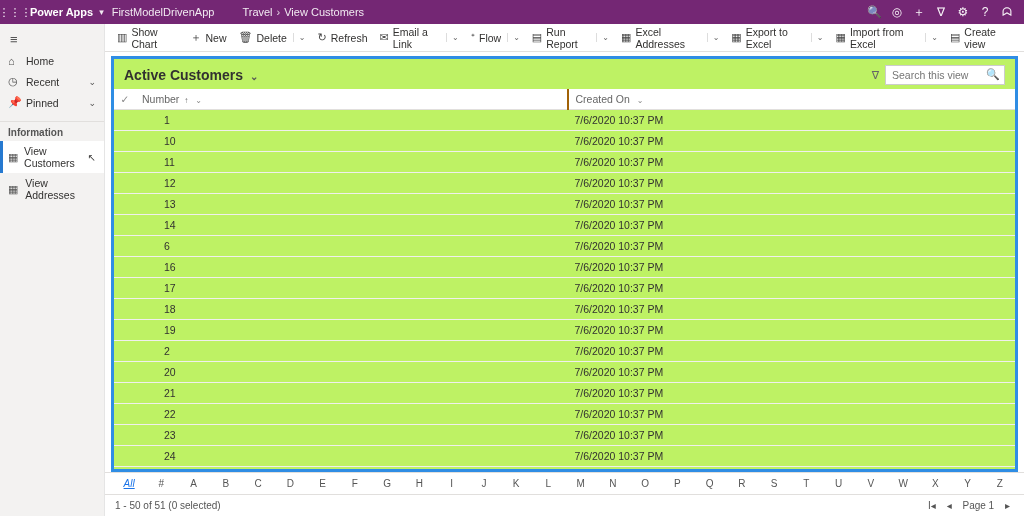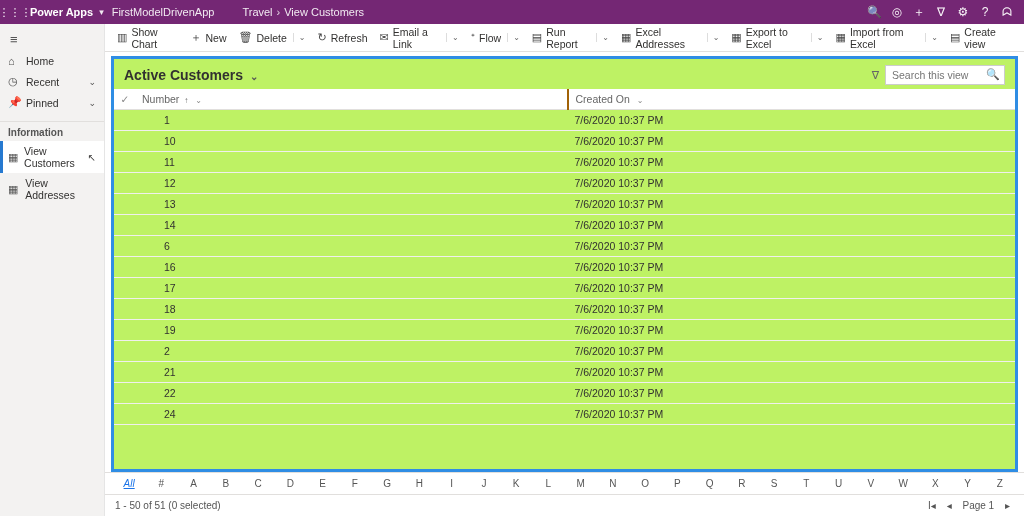--- a/index.html
+++ b/index.html
@@ -263,26 +263,36 @@
                 <td class="numcell">19</td>
                 <td>7/6/2020 10:37 PM</td>
               </tr>
               <tr>
                 <td class="chkcol"></td>
                 <td class="numcell">2</td>
                 <td>7/6/2020 10:37 PM</td>
               </tr>
               <tr>
                 <td class="chkcol"></td>
+                <td class="numcell">20</td>
+                <td>7/6/2020 10:37 PM</td>
+              </tr>
+              <tr>
+                <td class="chkcol"></td>
                 <td class="numcell">21</td>
                 <td>7/6/2020 10:37 PM</td>
               </tr>
               <tr>
                 <td class="chkcol"></td>
                 <td class="numcell">22</td>
+                <td>7/6/2020 10:37 PM</td>
+              </tr>
+              <tr>
+                <td class="chkcol"></td>
+                <td class="numcell">23</td>
                 <td>7/6/2020 10:37 PM</td>
               </tr>
               <tr>
                 <td class="chkcol"></td>
                 <td class="numcell">24</td>
                 <td>7/6/2020 10:37 PM</td>
               </tr>
             </tbody>
         </table>
       </div>

